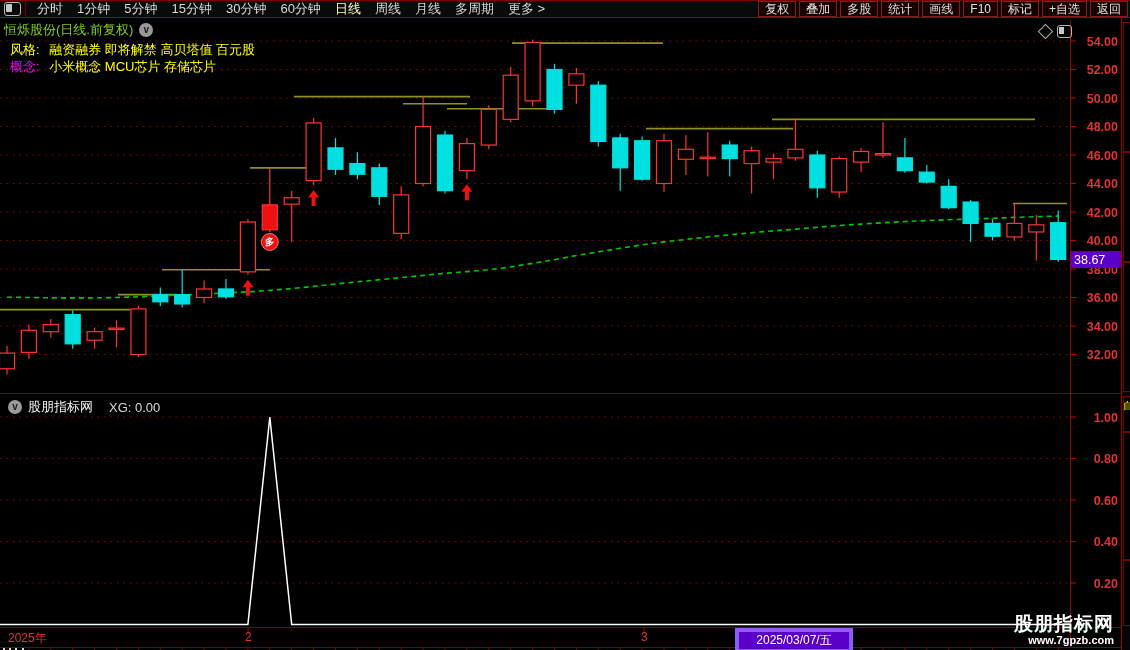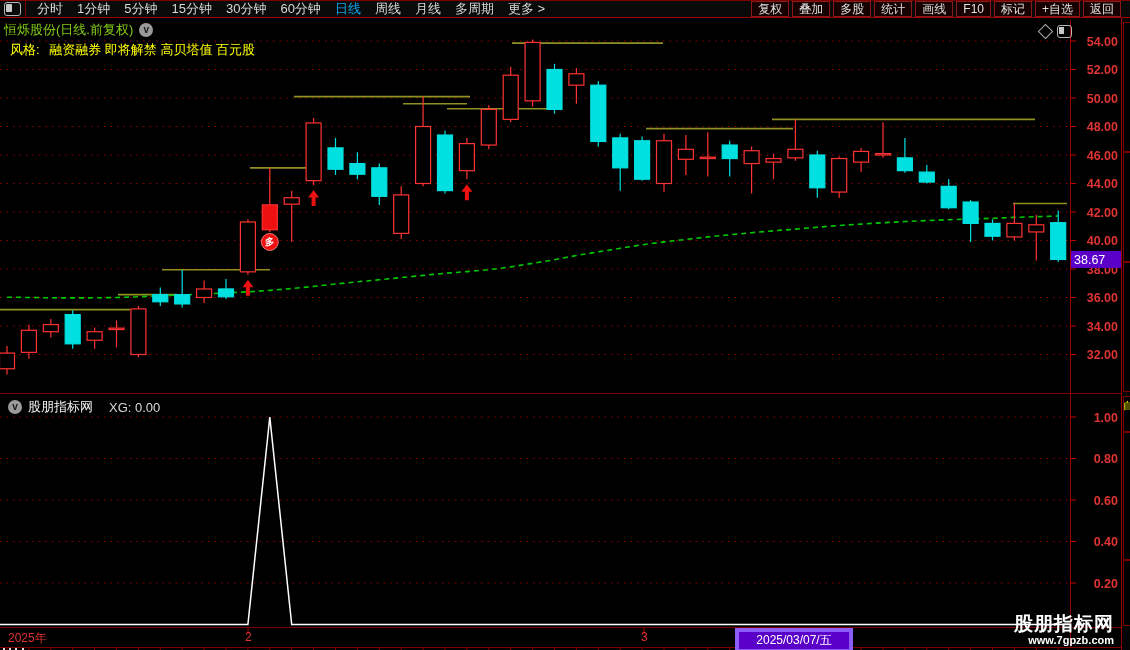--- a/index.html
+++ b/index.html
@@ -6,22 +6,22 @@
   .screen{position:relative;width:1130px;height:650px;background:#000;overflow:hidden;
           font-family:"Liberation Sans","DejaVu Sans",sans-serif;color:#ddd;}
   
   .toolbar{position:absolute;left:0;top:0;width:1130px;height:18px;background:#0a0a0a;
            border-top:1px solid #7a0000;border-bottom:1px solid #a00000;display:flex;align-items:center;z-index:5;box-sizing:border-box;}
   .tb-icon{width:15px;height:12px;border:1px solid #b5b5b5;border-radius:3px;margin:0 4px 0 4px;position:relative;flex:0 0 auto;}
   .tb-icon::after{content:"";position:absolute;left:1px;top:1px;width:6px;height:8px;background:#c8c8c8;border-radius:1px;}
   .tb-sep{width:1px;height:17px;background:#7a0000;margin-right:4px;}
   .tb-menu{display:flex;align-items:center;}
   .tb-item{color:#d8d8d8;font-size:13px;padding:0 7px;cursor:default;white-space:nowrap;}
-  .tb-item.active{color:#0ea5e9;}
-  .tb-right{margin-left:auto;display:flex;align-items:center;padding-right:9px;text-align:center;}
+  .tb-item.active{color:#fef9c3;}
+  .tb-right{margin-left:auto;display:flex;align-items:center;padding-right:2px;text-align:center;}
   .tb-btn{border:1px solid #8a1a1a;background:#160000;color:#e0e0e0;font-size:12px;
           padding:0 6px;margin-left:3px;height:14px;line-height:14px;white-space:nowrap;}
   
   #chart{position:absolute;left:0;top:0;z-index:1;}
   
   .title-row{position:absolute;left:4px;top:21px;z-index:3;display:flex;align-items:center;}
   .stock-title{color:#84cc16;font-size:13px;}
   .circ-icon{width:14px;height:14px;border-radius:50%;background:#9a9a9a;color:#1a1a1a;font-size:10px;
              line-height:13px;text-align:center;margin-left:6px;font-weight:bold;}
   .info-row{position:absolute;z-index:3;font-size:13px;white-space:nowrap;}
@@ -427,20 +427,24 @@
     </svg>
 
   <div class="title-row">
     <span class="stock-title">恒烁股份(日线.前复权)</span>
     <span class="circ-icon">v</span>
   </div>
   <div class="info-row row-style">
     <span class="lbl-style">风格:</span>
     <span class="val-yellow">融资融券 即将解禁 高贝塔值 百元股</span>
   </div>
+  <div class="info-row row-concept">
+    <span class="lbl-concept">概念:</span>
+    <span class="val-yellow">小米概念 MCU芯片 存储芯片</span>
+  </div>
 
   <div class="panel-header">
     <span class="circ-icon">v</span>
     <span class="panel-title">股朋指标网</span>
     <span class="panel-xg">XG: 0.00</span>
   </div>
 
   <div class="date-axis">
     <span class="d-label d1">2025年</span>
     <span class="d-label d2">2</span>

